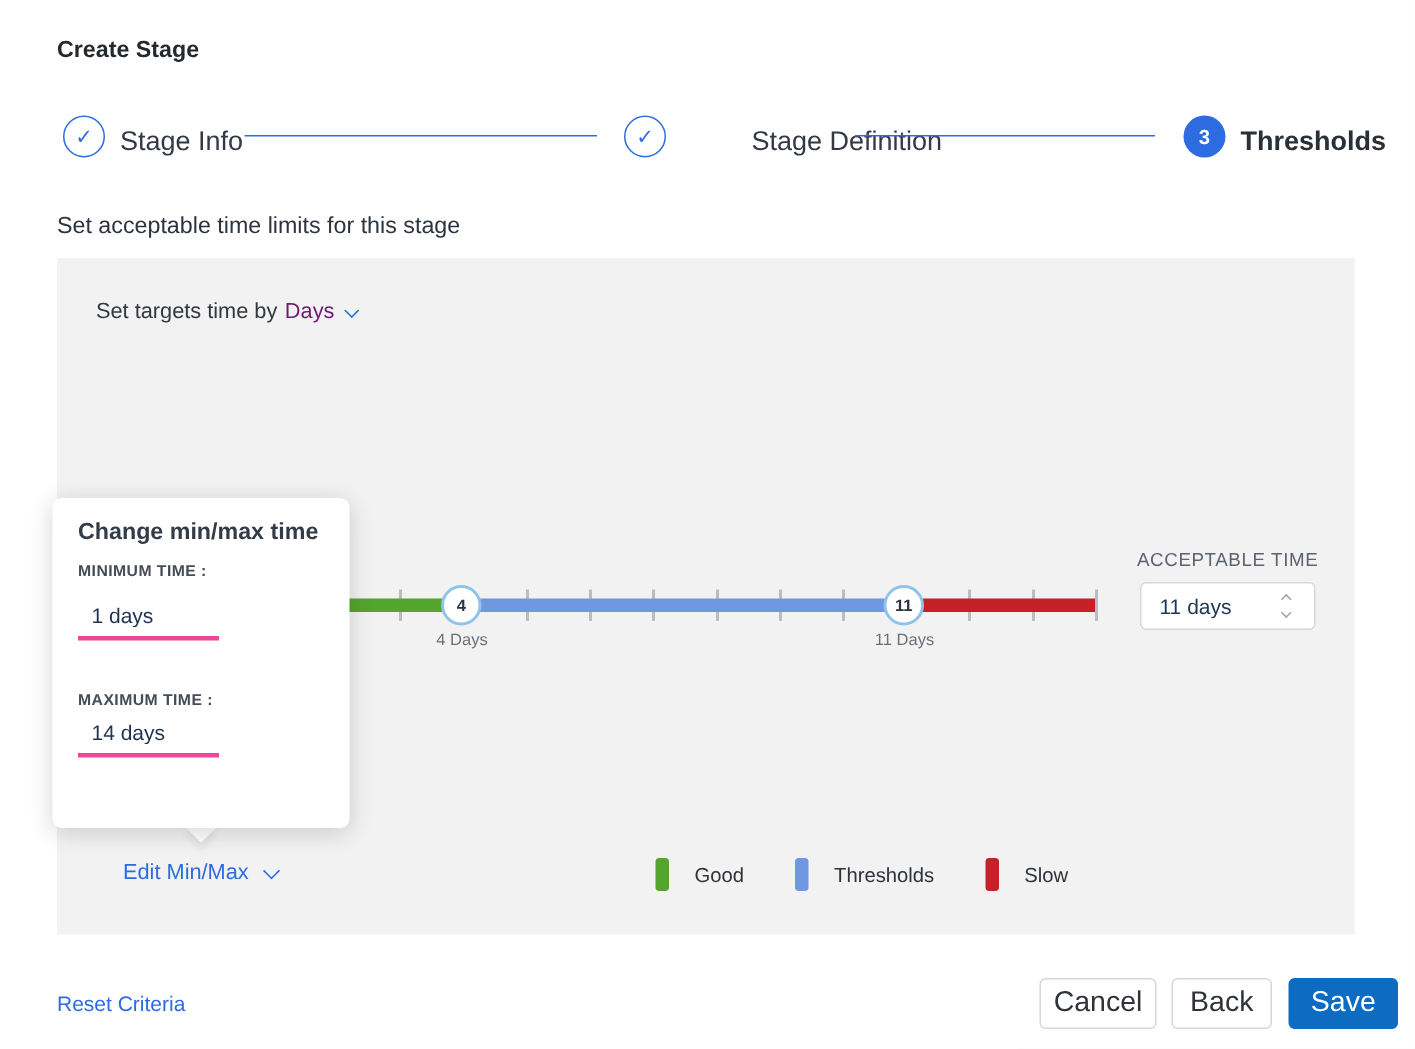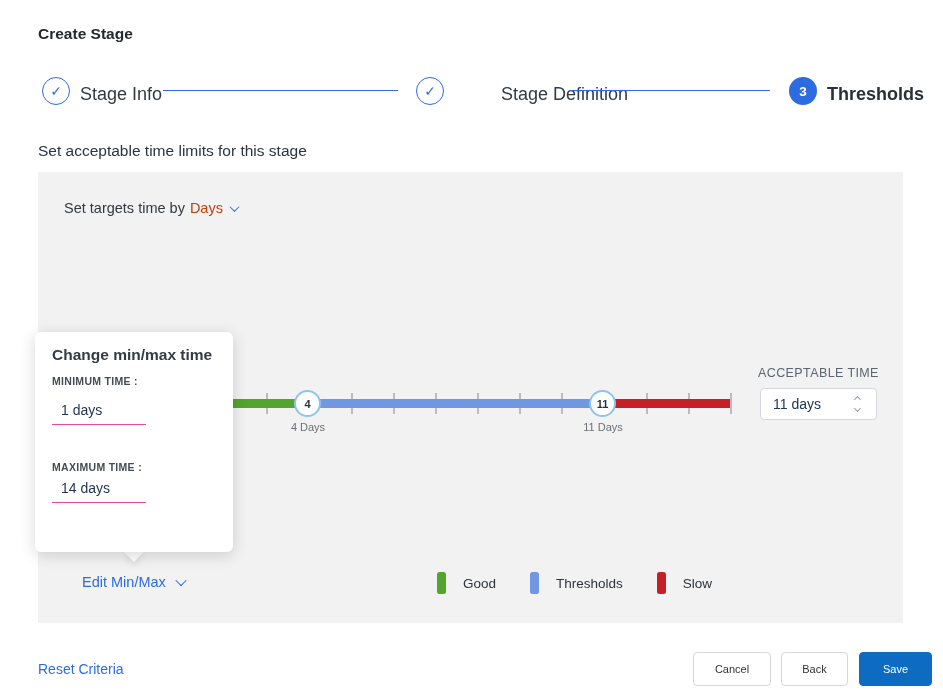--- a/index.html
+++ b/index.html
@@ -20,21 +20,21 @@
   .step-label { position:absolute; top:84px; font-size:18px; color:#333a45; }
   .step-label.current { font-weight:700; color:#2a3038; }
   .step-line { position:absolute; top:90px; height:0; border-top:1px solid #2d6ce0; }
 
   
   .section-heading { position:absolute; left:38px; top:142px; font-size:15.5px; color:#2b3440; }
 
   
   .panel { position:absolute; left:38px; top:172px; width:865px; height:451px; background:#f2f2f3; }
   .targets-row { position:absolute; left:26px; top:28px; font-size:14.5px; color:#33383f; display:flex; align-items:center; gap:5px; }
-  .targets-unit { color:#c2410c; cursor:pointer; }
+  .targets-unit { color:#701a75; cursor:pointer; }
   .chev { display:inline-block; width:7px; height:7px; border-right:1.6px solid #2d6ce0; border-bottom:1.6px solid #2d6ce0; transform:rotate(45deg) translate(-1px,-1px); margin-left:3px; }
 
   
   .slider-ticks { position:absolute; left:144px; top:221px; width:551px; height:21px;
     background:repeating-linear-gradient(to right, #b9bcc0 0px, #b9bcc0 2px, transparent 2px, transparent 42.15px); }
   .seg { position:absolute; top:227px; height:9px; }
   .seg.good { left:144px; width:126px; background:#53a52d; }
   .seg.acceptable { left:270px; width:295px; background:#7097e2; }
   .seg.slow { left:565px; width:127px; background:#c52027; }
   .handle { position:absolute; top:218px; width:27px; height:27px; border-radius:50%;
@@ -72,29 +72,29 @@
 
   
   .popover { position:absolute; left:35px; top:332px; width:198px; height:220px; background:#fff;
     border-radius:6px; box-shadow:0 3px 16px rgba(0,0,0,0.16); z-index:10;padding-left:28px; }
   .popover-caret { position:absolute; left:127px; top:545px; width:14px; height:14px; background:#fff;
     transform:rotate(45deg); box-shadow:3px 3px 6px rgba(0,0,0,0.08); z-index:9; }
   .popover-title { position:absolute; left:17px; top:14px; font-size:15.5px; font-weight:700; color:#333b46; }
   .pop-field-label { position:absolute; left:17px; font-size:10.5px; font-weight:700; letter-spacing:0.3px; color:#454c57; }
   .pop-field-label.min { top:43px; }
   .pop-field-label.max { top:129px; }
-  .pop-input { position:absolute; left:17px; width:94px; border:none; border-bottom:1px solid #ec4899;
+  .pop-input { position:absolute; left:17px; width:94px; border:none; border-bottom:3px solid #ec4899;
     outline:none; background:transparent; font-size:14px; color:#1f3250; padding:4px 0 6px 9px;
     font-family:"Liberation Sans", sans-serif; }
   .pop-input.min { top:66px; }
   .pop-input.max { top:144px; }
 
   
   .reset-link { position:absolute; left:38px; top:661px; font-size:14px; color:#2d6ce0; cursor:pointer; }
-  .btn { position:absolute; top:652px; height:34px; border-radius:4px; font-size:11px;
+  .btn { position:absolute; top:652px; height:34px; border-radius:4px; font-size:19px;
     font-family:"Liberation Sans", sans-serif; cursor:pointer; }
   .btn.secondary { background:#fff; border:1px solid #d4d7db; color:#2f3338; }
   .btn.cancel { left:693px; width:78px; }
   .btn.back { left:781px; width:67px; }
   .btn.primary { left:859px; width:73px; background:#0d6cc2; border:1px solid #0d6cc2; color:#fff; }
 </style>
 </head>
 <body>
 
 <div class="page">

